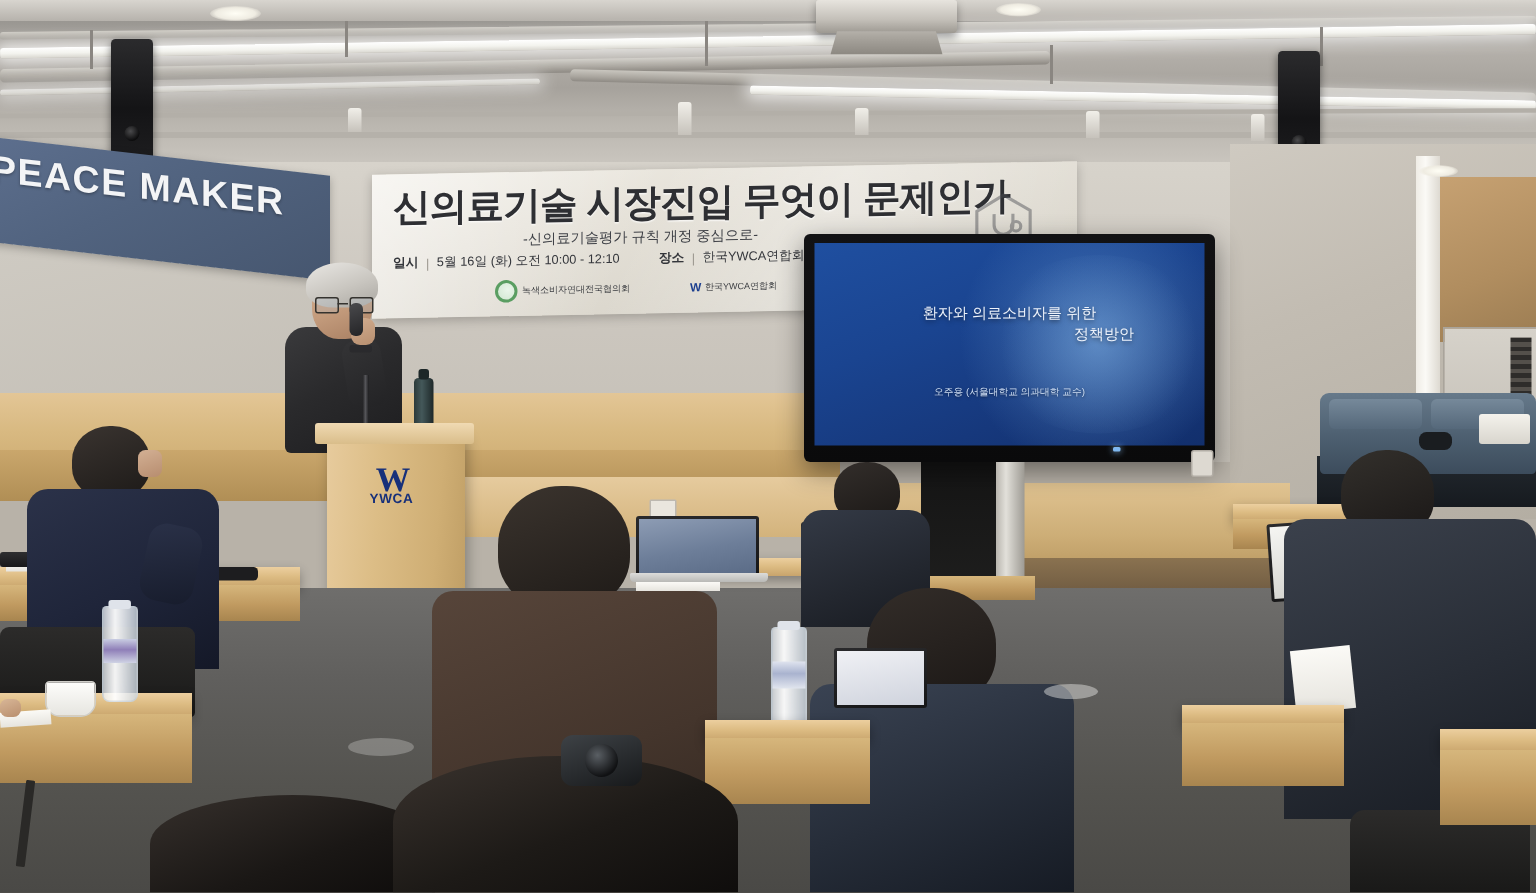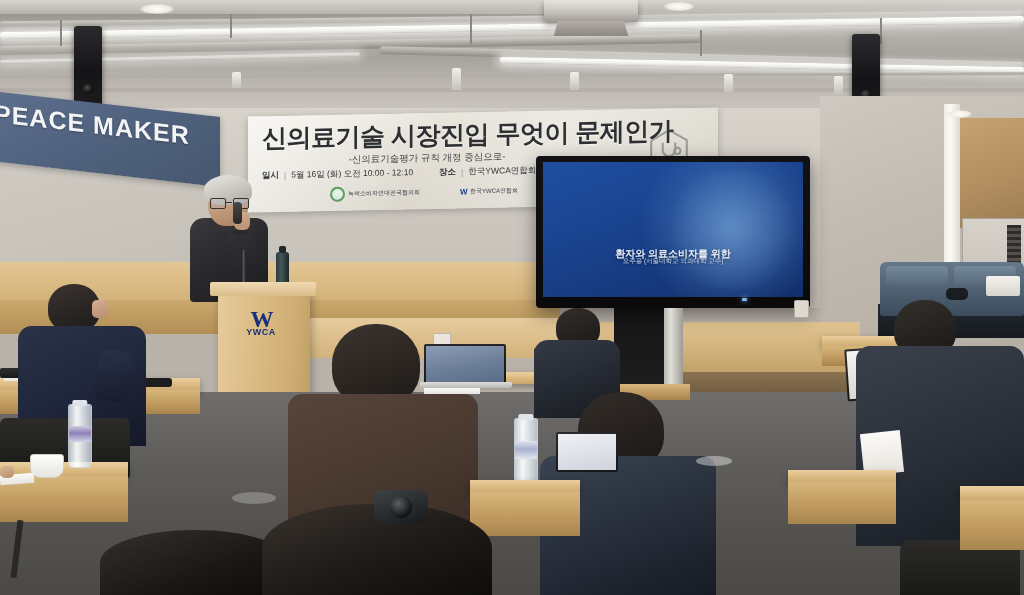--- a/index.html
+++ b/index.html
@@ -194,24 +194,23 @@
       linear-gradient(160deg,#1f4fa0 0%,#1a4490 38%,#16387c 72%,#122f6c 100%);
     overflow:hidden;
   }
   #slide .glow{
     position:absolute;left:44%;top:6%;width:58%;height:88%;
     border-radius:50%;
     background:radial-gradient(circle,rgba(125,172,223,.45),rgba(125,172,223,0) 68%);
   }
   #slide-title{
     position:absolute;left:8%;top:30%;width:84%;
-    color:#eef3fb;font-size:10px;font-weight:700;line-height:1.45;
+    color:#eef3fb;font-size:10px;font-weight:400;line-height:1.45;
     text-align:right;
     text-shadow:0 1px 3px rgba(0,0,0,.5);
-    margin-top:44px;
   }
   #slide-title .l{display:block;}
   #slide-title .l1{text-align:center;}
   #slide-title .l2{text-align:center;}
   #slide-title .l3{text-align:right;padding-right:12%;}
   #slide-byline{
     position:absolute;left:0;top:70%;width:100%;
     text-align:center;color:#cdddf2;font-size:6.5px;
     text-shadow:0 1px 2px rgba(0,0,0,.5);
   }
@@ -507,20 +506,21 @@
     <path d="M20 27 v4 a4 4 0 0 0 8 0 v-3" fill="none" stroke="#4a4c52" stroke-width="2"></path>
     <circle cx="28" cy="22" r="3" fill="none" stroke="#4a4c52" stroke-width="2"></circle>
   </svg>
 
   <div id="tv-backpanel" class="abs"></div>
   <div id="tv" class="abs">
     <div id="slide">
       <div class="glow"></div>
       <div id="slide-title">
         <span class="l l1">환자와 의료소비자를 위한</span>
+        <span class="l l3">정책방안</span>
       </div>
       <div id="slide-byline">오주용 (서울대학교 의과대학 교수)</div>
     </div>
   </div>
   <div id="tv-led" class="abs"></div>
   <div id="tv-neck" class="abs"></div>
   <div id="tv-base" class="abs">
     <div class="wheel" style="left:8px;"></div>
     <div class="wheel" style="right:8px;"></div>
   </div>

